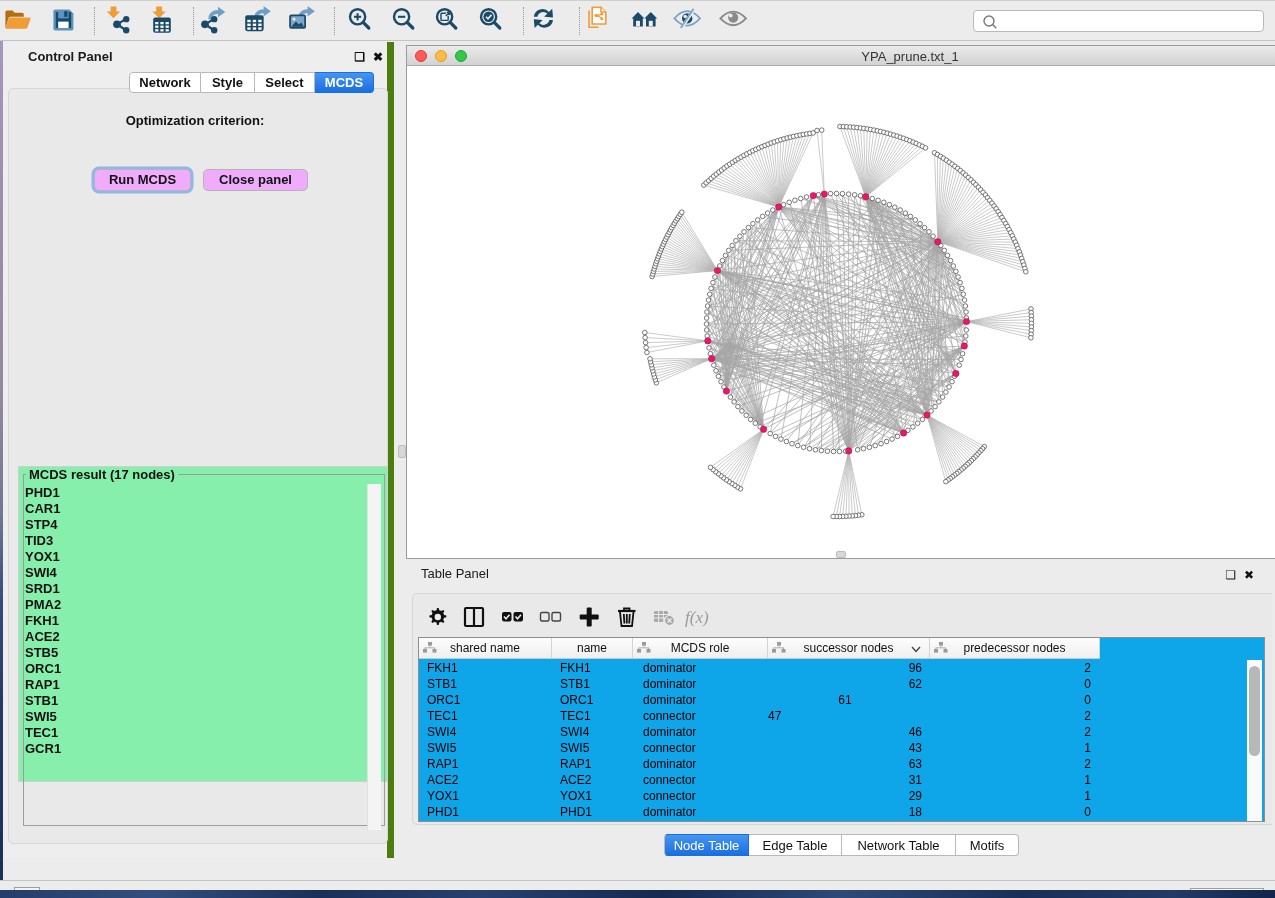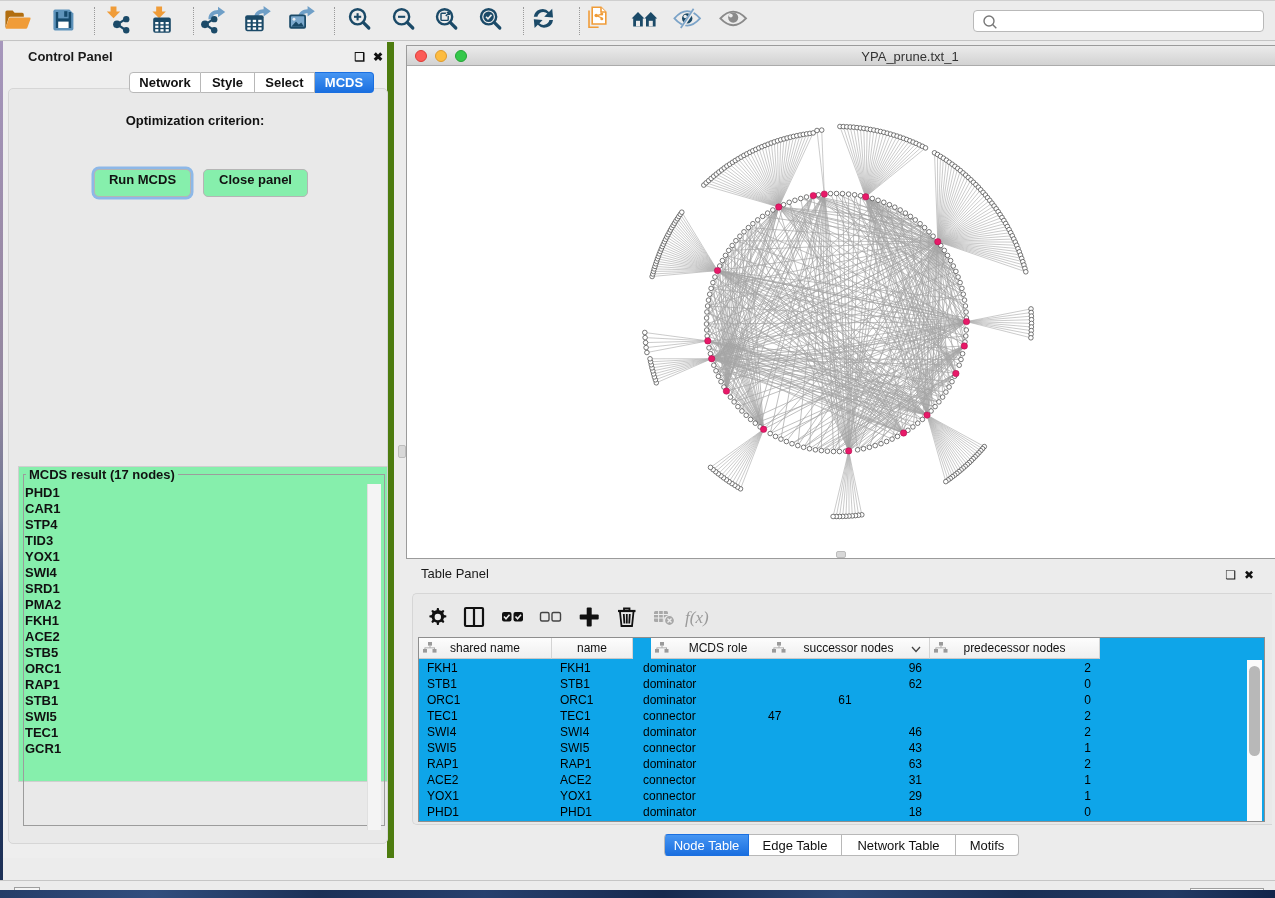--- a/index.html
+++ b/index.html
@@ -24,21 +24,21 @@
 #cp-inner { position:absolute; left:5px; top:46px; width:380px; height:756px; background:#e9e9e9; border:1px solid #d6d6d6; border-radius:5px; }
 .tabrow { position:absolute; display:flex; }
 .tab { height:21px; line-height:20px; font-size:13px; text-align:center; background:#ffffff; border:1px solid #b8b8b8; border-left:none; color:#111; }
 .tab.first { border-left:1px solid #b8b8b8; border-radius:4px 0 0 4px; }
 .tab.last { border-radius:0 4px 4px 0; }
 .tab.sel { background:linear-gradient(#4695f2,#1a6fe0); color:#fff; border-color:#1a6fe0; }
 
 #optlabel { position:absolute; left:0; top:71px; width:100%; text-align:center; font-size:13px; color:#111; }
 #dropdown { padding-left:11px; position:absolute; left:41px; top:92px; width:315px; height:25px; background:#fff; border:1px solid #b5b5b5; border-radius:5px; font-size:13px; line-height:23px; color:#111; }
 #dropdown .spin { position:absolute; right:-1px; top:-1px; width:23px; height:25px; background:linear-gradient(#4a97f4,#1a6fe0); border-radius:0 5px 5px 0; }
-.btn { position:absolute; height:28px; background:#86efac; border:1px solid #b5b5b5; border-radius:5px; font-size:13px; text-align:center; line-height:20px; color:#111; }
+.btn { position:absolute; height:22px; background:#f0abfc; border:1px solid #b5b5b5; border-radius:5px; font-size:13px; text-align:center; line-height:20px; color:#111; }
 #runbtn { left:91px; top:127px; width:97px; box-shadow:0 0 0 2.5px #8db8e8; }
 #closebtn { left:200px; top:127px; width:105px; }
 
 #mcdsbox { position:absolute; left:15px; top:424px; width:370px; height:316px; background:#86efac; border:1px solid #cfcfcf; }
 #mcdslist { position:absolute; left:6px; top:18px; width:352px; height:348px; font-size:13px; line-height:16px; color:#111; }
 #mcdssb { position:absolute; right:6px; top:17px; width:14px; height:346px; background:#f4f4f4; border-left:1px solid #e0e0e0; }
 fieldset#mcdsfs { position:absolute; left:4px; top:0px; width:362px; height:359px; border:1px solid #9c9c9c; }
 #mcdsfs legend { font-size:13px; color:#111; margin-left:2px; padding:0 3px; }
 
 
@@ -1248,21 +1248,21 @@
     <div class="thead" style="left:0px;width:133px"><svg width="14" height="12" viewBox="0 0 14 12" style="position:absolute;left:4px;top:4px">
           <g fill="#9a9a9a">
             <rect x="5" y="0" width="4" height="3.6"></rect>
             <rect x="0" y="7" width="4" height="3.6"></rect>
             <rect x="9.5" y="7" width="4" height="3.6"></rect>
             <path d="M6.6 3.5h0.8v2h-0.8z"></path>
             <path d="M1.5 7 L1.5 5.5 L12 5.5 L12 7 L11.2 7 L11.2 6.3 L2.3 6.3 L2.3 7z"></path>
           </g>
         </svg>shared name</div>
 <div class="thead" style="left:133px;width:81px">name</div>
-<div class="thead" style="left:232px;width:135px"><svg width="14" height="12" viewBox="0 0 14 12" style="position:absolute;left:4px;top:4px">
+<div class="thead" style="left:214px;width:135px"><svg width="14" height="12" viewBox="0 0 14 12" style="position:absolute;left:4px;top:4px">
           <g fill="#9a9a9a">
             <rect x="5" y="0" width="4" height="3.6"></rect>
             <rect x="0" y="7" width="4" height="3.6"></rect>
             <rect x="9.5" y="7" width="4" height="3.6"></rect>
             <path d="M6.6 3.5h0.8v2h-0.8z"></path>
             <path d="M1.5 7 L1.5 5.5 L12 5.5 L12 7 L11.2 7 L11.2 6.3 L2.3 6.3 L2.3 7z"></path>
           </g>
         </svg>MCDS role</div>
 <div class="thead" style="left:349px;width:162px"><svg width="14" height="12" viewBox="0 0 14 12" style="position:absolute;left:4px;top:4px">
           <g fill="#9a9a9a">

